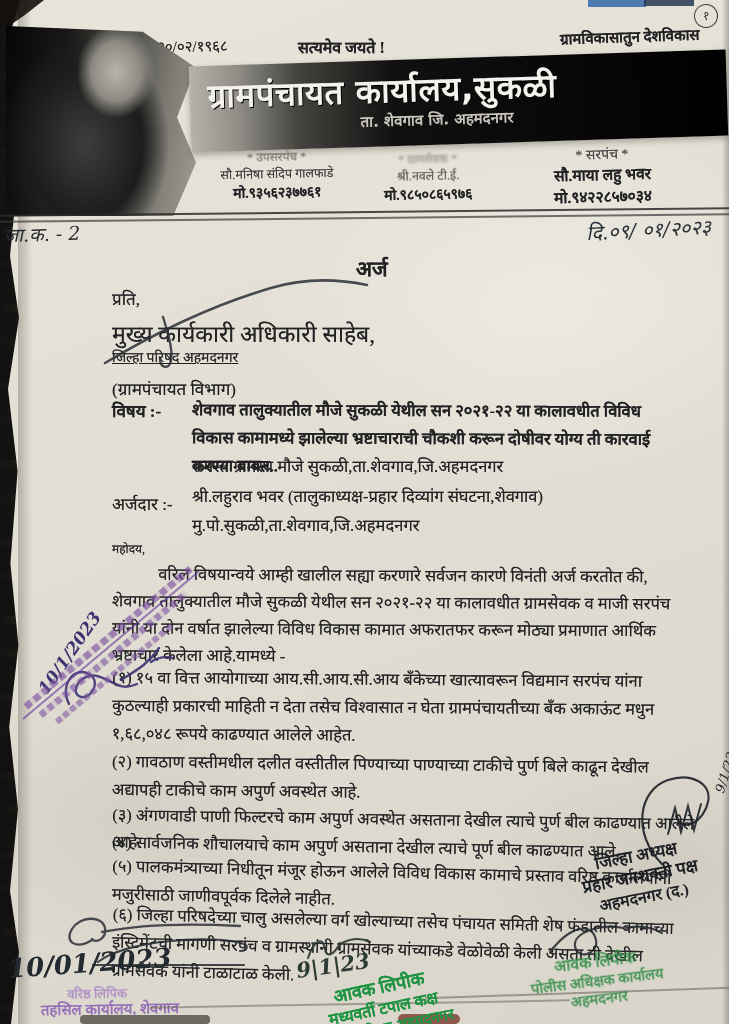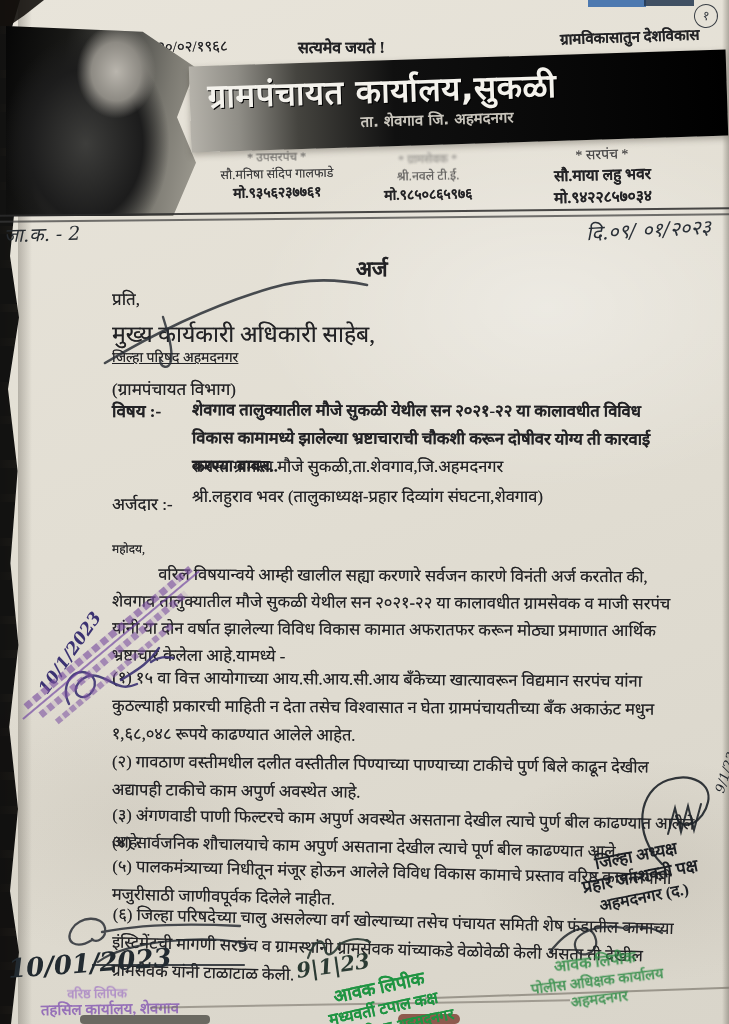--- a/index.html
+++ b/index.html
@@ -91,20 +91,21 @@
   <div class="abs typed" style="left:112px;top:317px;font-size:23px;">मुख्य कार्यकारी अधिकारी साहेब,</div>
   <div class="abs typed" style="left:112px;top:347px;font-size:14px;text-decoration:underline;">जिल्हा परिषद अहमदनगर</div>
   <div class="abs typed" style="left:112px;top:377px;font-size:17px;text-align:right;">(ग्रामपंचायत विभाग)</div>
 
   <div class="abs typed" style="left:112px;top:399px;font-size:17px;font-weight:bold;">विषय :-</div>
   <div class="abs typed" style="left:192px;top:397px;width:486px;font-size:16.5px;line-height:28px;font-weight:bold;transform:rotate(.2deg);">शेवगाव तालुक्यातील मौजे सुकळी येथील सन २०२१-२२ या कालावधीत विविध विकास कामामध्ये झालेल्या भ्रष्टाचाराची चौकशी करून दोषीवर योग्य ती कारवाई करण्या बाबत..</div>
 
   <div class="abs typed" style="left:112px;top:454px;font-size:17px;margin-top:38px;">अर्जदार :-</div>
   <div class="abs typed" style="left:192px;top:484px;font-size:16.5px;">श्री.लहुराव भवर (तालुकाध्यक्ष-प्रहार दिव्यांग संघटना,शेवगाव)</div>
   <div class="abs typed" style="left:192px;top:454px;font-size:16.5px;">समस्त ग्रामस्थ मौजे सुकळी,ता.शेवगाव,जि.अहमदनगर</div>
+  <div class="abs typed" style="left:192px;top:513px;font-size:16.5px;">मु.पो.सुकळी,ता.शेवगाव,जि.अहमदनगर</div>
 
   <div class="abs typed" style="left:112px;top:540px;font-size:12px;">महोदय,</div>
 
   <div class="abs typed" style="left:112px;top:562px;width:572px;font-size:16.5px;line-height:27px;text-indent:46px;transform:rotate(.3deg);">वरिल विषयान्वये आम्ही खालील सह्या करणारे सर्वजन कारणे विनंती अर्ज करतोत की, शेवगाव तालुक्यातील मौजे सुकळी येथील सन २०२१-२२ या कालावधीत ग्रामसेवक व माजी सरपंच यांनी या दोन वर्षात झालेल्या विविध विकास कामात अफरातफर करून मोठ्या प्रमाणात आर्थिक भ्रष्टाचार केलेला आहे.यामध्ये -</div>
 
   <div class="abs typed" style="left:112px;top:666px;width:578px;font-size:16.5px;line-height:28px;transform:rotate(.4deg);">(१) १५ वा वित्त आयोगाच्या आय.सी.आय.सी.आय बँकेच्या खात्यावरून विद्यमान सरपंच यांना कुठल्याही प्रकारची माहिती न देता तसेच विश्वासात न घेता ग्रामपंचायतीच्या बँक अकाऊंट मधुन १,६८,०४८ रूपये काढण्यात आलेले आहेत.</div>
   <div class="abs typed" style="left:112px;top:751px;width:578px;font-size:16.5px;line-height:28px;transform:rotate(.6deg);">(२) गावठाण वस्तीमधील दलीत वस्तीतील पिण्याच्या पाण्याच्या टाकीचे पुर्ण बिले काढून देखील अद्यापही टाकीचे काम अपुर्ण अवस्थेत आहे.</div>
   <div class="abs typed" style="left:112px;top:806px;width:596px;font-size:16.5px;line-height:27px;transform:rotate(.9deg);">(३) अंगणवाडी पाणी फिल्टरचे काम अपुर्ण अवस्थेत असताना देखील त्याचे पुर्ण बील काढण्यात आलेले आहे.</div>
   <div class="abs typed" style="left:112px;top:834px;width:578px;font-size:16.5px;line-height:27px;transform:rotate(1.1deg);">(४) सार्वजनिक शौचालयाचे काम अपुर्ण असताना देखील त्याचे पूर्ण बील काढण्यात आले.</div>
   <div class="abs typed" style="left:112px;top:859px;width:578px;font-size:16.5px;line-height:28px;transform:rotate(1.3deg);">(५) पालकमंत्र्याच्या निधीतून मंजूर होऊन आलेले विविध विकास कामाचे प्रस्ताव वरिष्ठ कार्यालयानी मजुरीसाठी जाणीवपूर्वक दिलेले नाहीत.</div>

